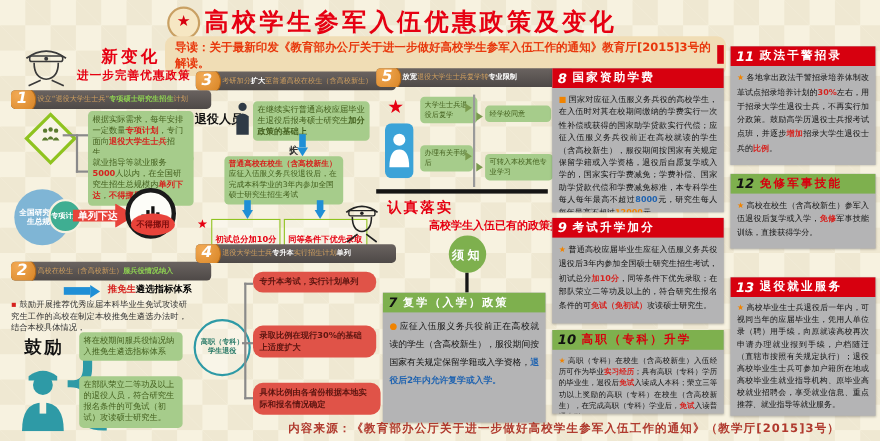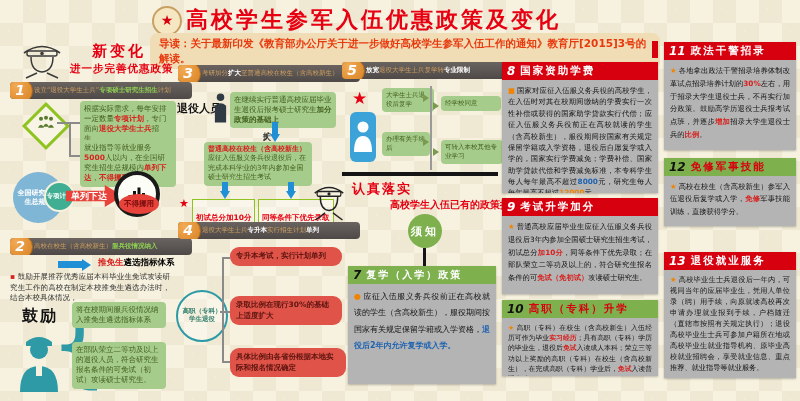--- a/index.html
+++ b/index.html
@@ -296,14 +296,15 @@
   <div class="card" style="left:664px;top:252px;width:132px;height:126px;">
     <div class="chead chead-red">
       <span class="cnum">13</span>
       <span class="ctitle ctitle-white">退役就业服务</span>
     </div>
     <div class="cbody" style="font-size:7.2px;line-height:1.52;">
       <span class="bullet-o">★</span><span><span class="seg-k">高校毕业生士兵退役后一年内，可视同当年的应届毕业生，凭用人单位录（聘）用手续，向原就读高校再次申请办理就业报到手续，户档随迁（直辖市按照有关规定执行）；退役高校毕业生士兵可参加户籍所在地或高校毕业生就业指导机构、原毕业高校就业招聘会，享受就业信息、重点推荐、就业指导等就业服务。</span></span>
     </div>
   </div>
 
+  <div class="abs footer-src" style="left:262px;top:383px;">内容来源：《教育部办公厅关于进一步做好高校学生参军入伍工作的通知》（教学厅[2015]3号）</div>
 
 </div>
 
 </body></html>

